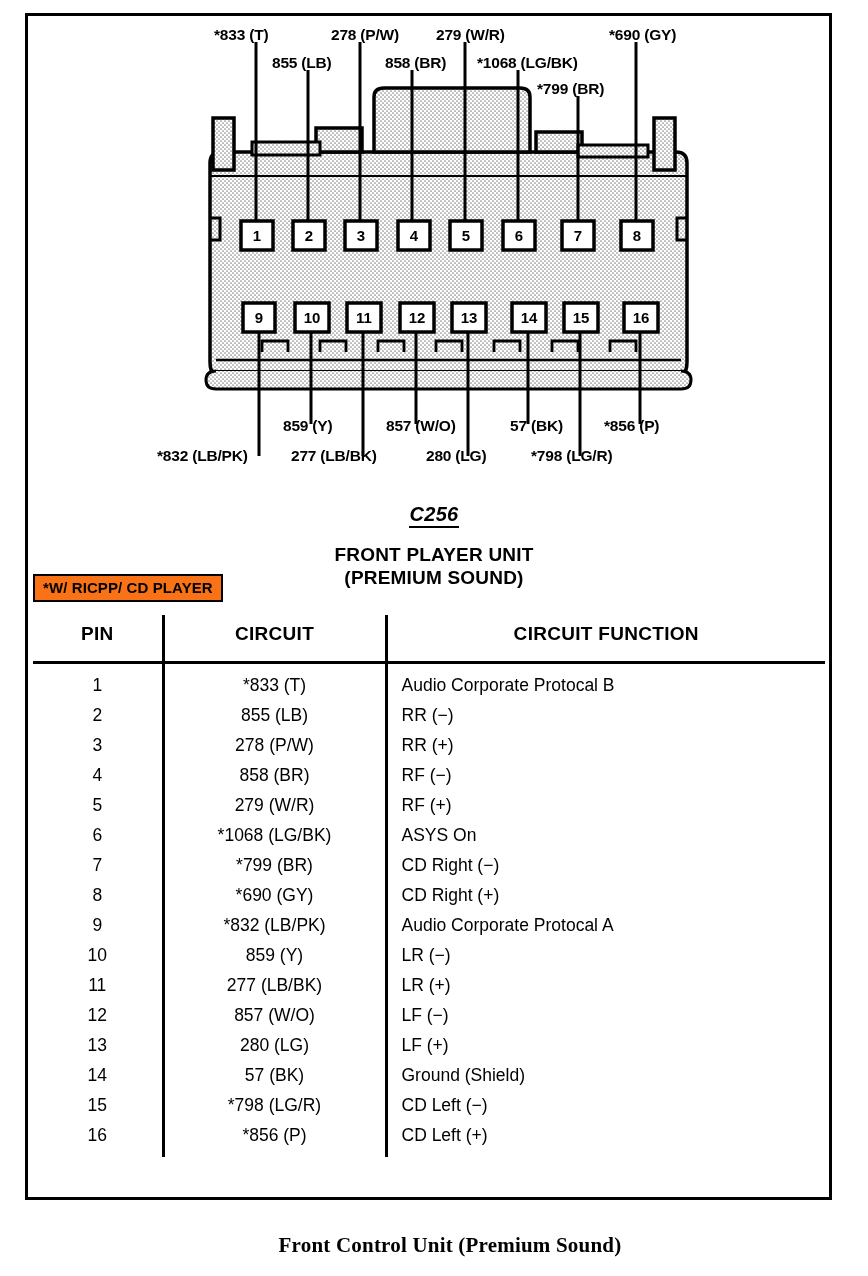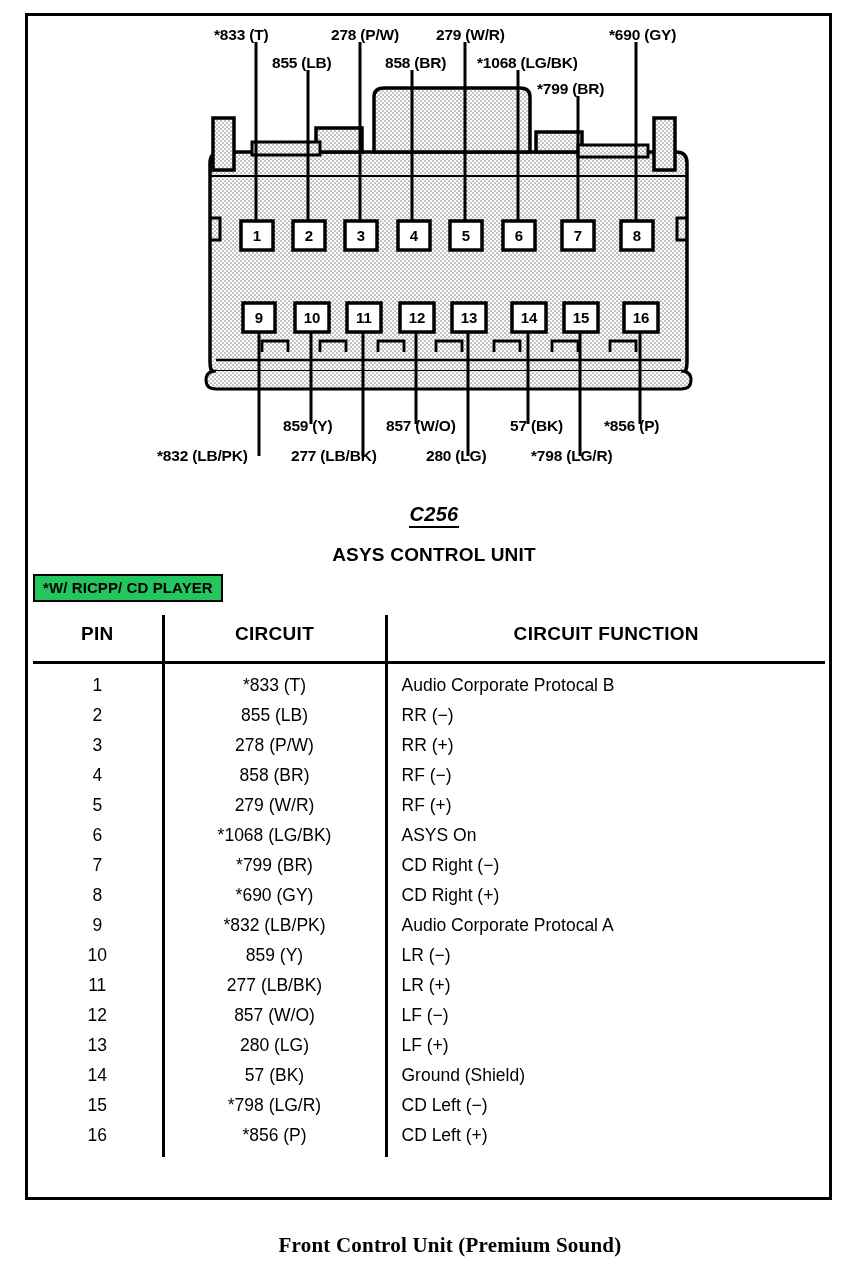--- a/index.html
+++ b/index.html
@@ -75,21 +75,21 @@
   }
   #legend-box {
     position: absolute;
     left: 33px;
     top: 574px;
     border: 2.5px solid #000;
     padding: 3px 8px 4px 8px;
     font-weight: bold;
     font-size: 15px;
     letter-spacing: 0.1px;
-    background: #22c55e;
+    background: #f97316;
     white-space: nowrap;
   }
 
   
   #pin-table {
     position: absolute;
     left: 33px;
     top: 615px;
     width: 792px;
     border-collapse: collapse;
@@ -287,21 +287,22 @@
   <div class="wlabel" style="left:510px; top:418px;">57 (BK)</div>
   <div class="wlabel" style="left:531px; top:448px;">*798 (LG/R)</div>
   <div class="wlabel" style="left:604px; top:418px;">*856 (P)</div>
 </div>
 
 <div id="conn-id">
   <span>C256</span>
 </div>
 
 <div id="conn-title">
-  <div>ASYS CONTROL UNIT</div>
+  <div>FRONT PLAYER UNIT</div>
+  <div>(PREMIUM SOUND)</div>
 </div>
 
 <div id="legend-box">
   <span>*W/ RICPP/ CD PLAYER</span>
 </div>
 
 <table id="pin-table">
   <colgroup>
     <col class="c-pin">
       <col class="c-circ">

